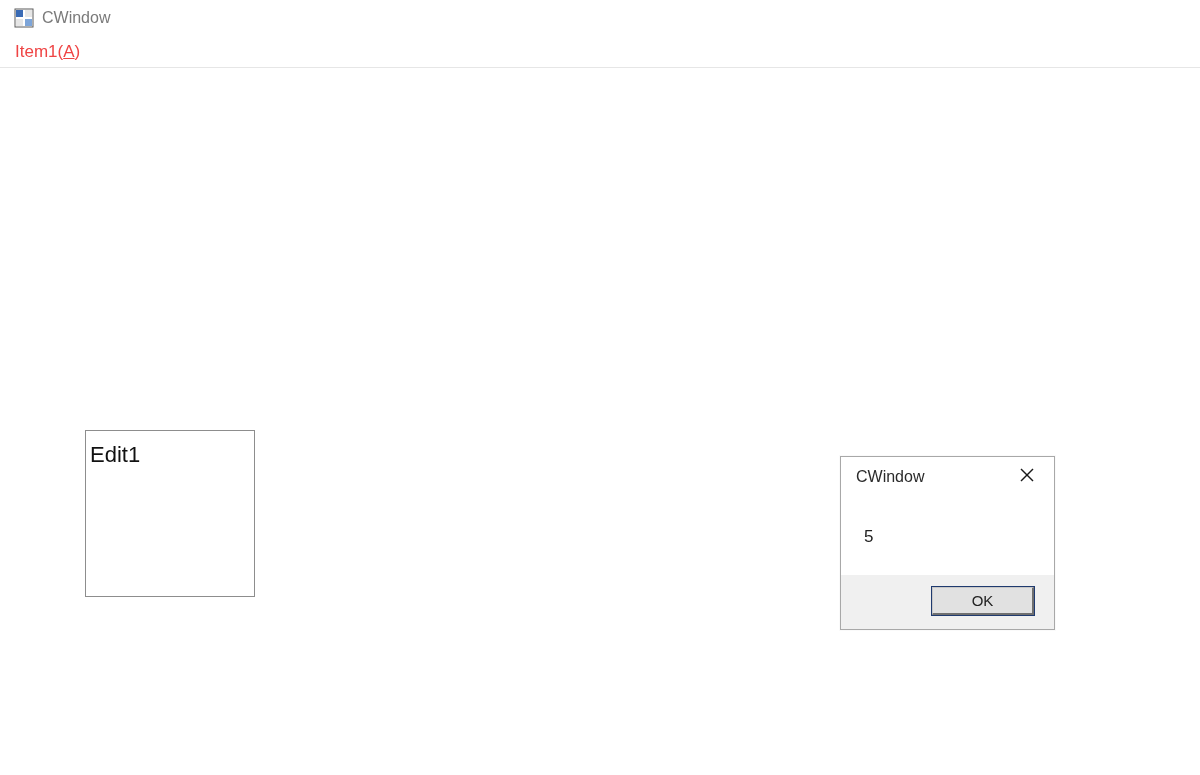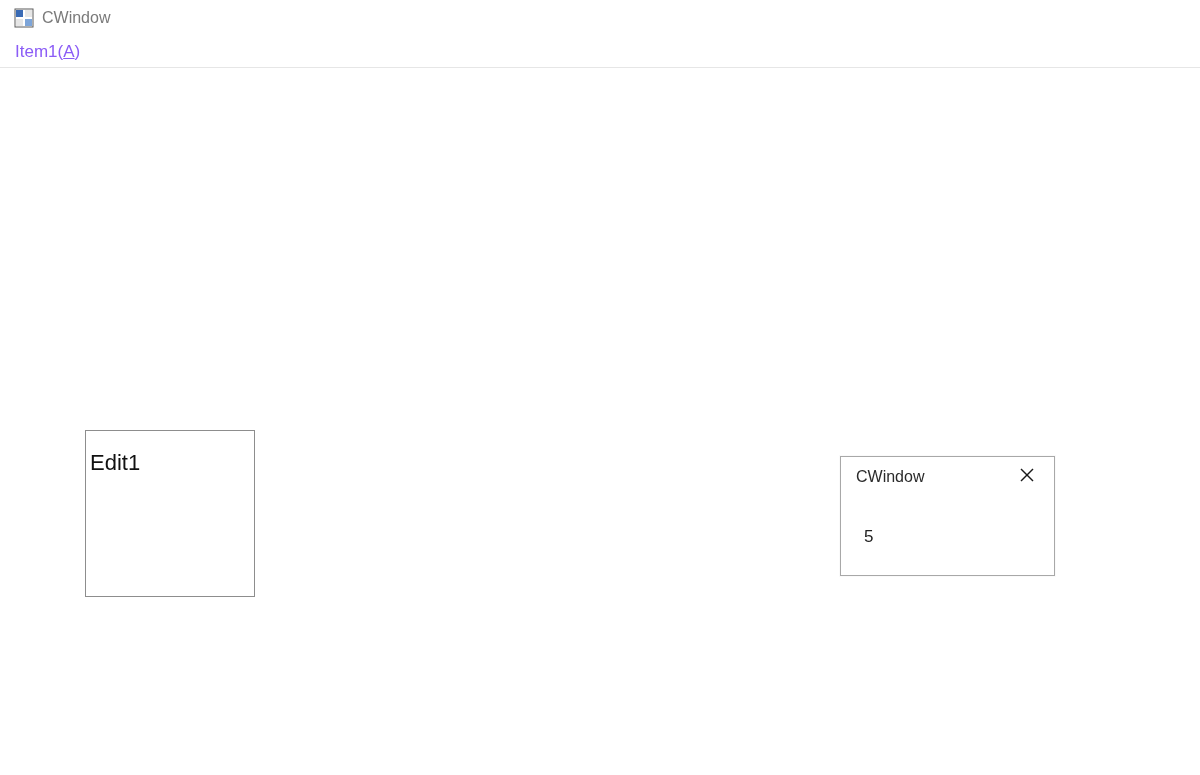--- a/index.html
+++ b/index.html
@@ -39,21 +39,21 @@
     .menubar {
       height: 32px;
       display: flex;
       align-items: center;
       padding: 0 9px;
       background: #ffffff;
       border-bottom: 1px solid #e6e6e6;
     }
     .menubar .menu-item {
       font-size: 17px;
-      color: #8b5cf6;
+      color: #ef4444;
       padding: 4px 6px;
       cursor: default;
     }
     .menubar .menu-item .underline {
       text-decoration: underline;
     }
     .client-area {
       position: relative;
       width: 100%;
       height: calc(100% - 68px);
@@ -79,21 +79,21 @@
       cursor: pointer;
     }
     .edit1 {
       position: absolute;
       left: 85px;
       top: 362px;
       width: 170px;
       height: 167px;
       background: #ffffff;
       border: 1px solid #8d8d8d;
-      padding: 19px 4px;
+      padding: 11px 4px;
       font-size: 22px;
       color: #111111;
       font-family: "Bahnschrift", "Segoe UI", Arial, sans-serif;
       resize: none;
       outline: none;
     }
     .dialog {
       position: absolute;
       left: 840px;
       top: 388px;
@@ -190,15 +190,20 @@
           <svg viewBox="0 0 14 14">
             <line x1="1" y1="1" x2="13" y2="13" stroke="#1a1a1a" stroke-width="1.4"></line>
             <line x1="13" y1="1" x2="1" y2="13" stroke="#1a1a1a" stroke-width="1.4"></line>
           </svg>
         </span>
       </div>
     </div>
     <div class="dlg-body">
       <span>5</span>
     </div>
+    <div class="dlg-footer">
+      <div class="dlg-ok">
+        <span>OK</span>
+      </div>
+    </div>
   </div>
 
 </div>
 
 </body></html>

